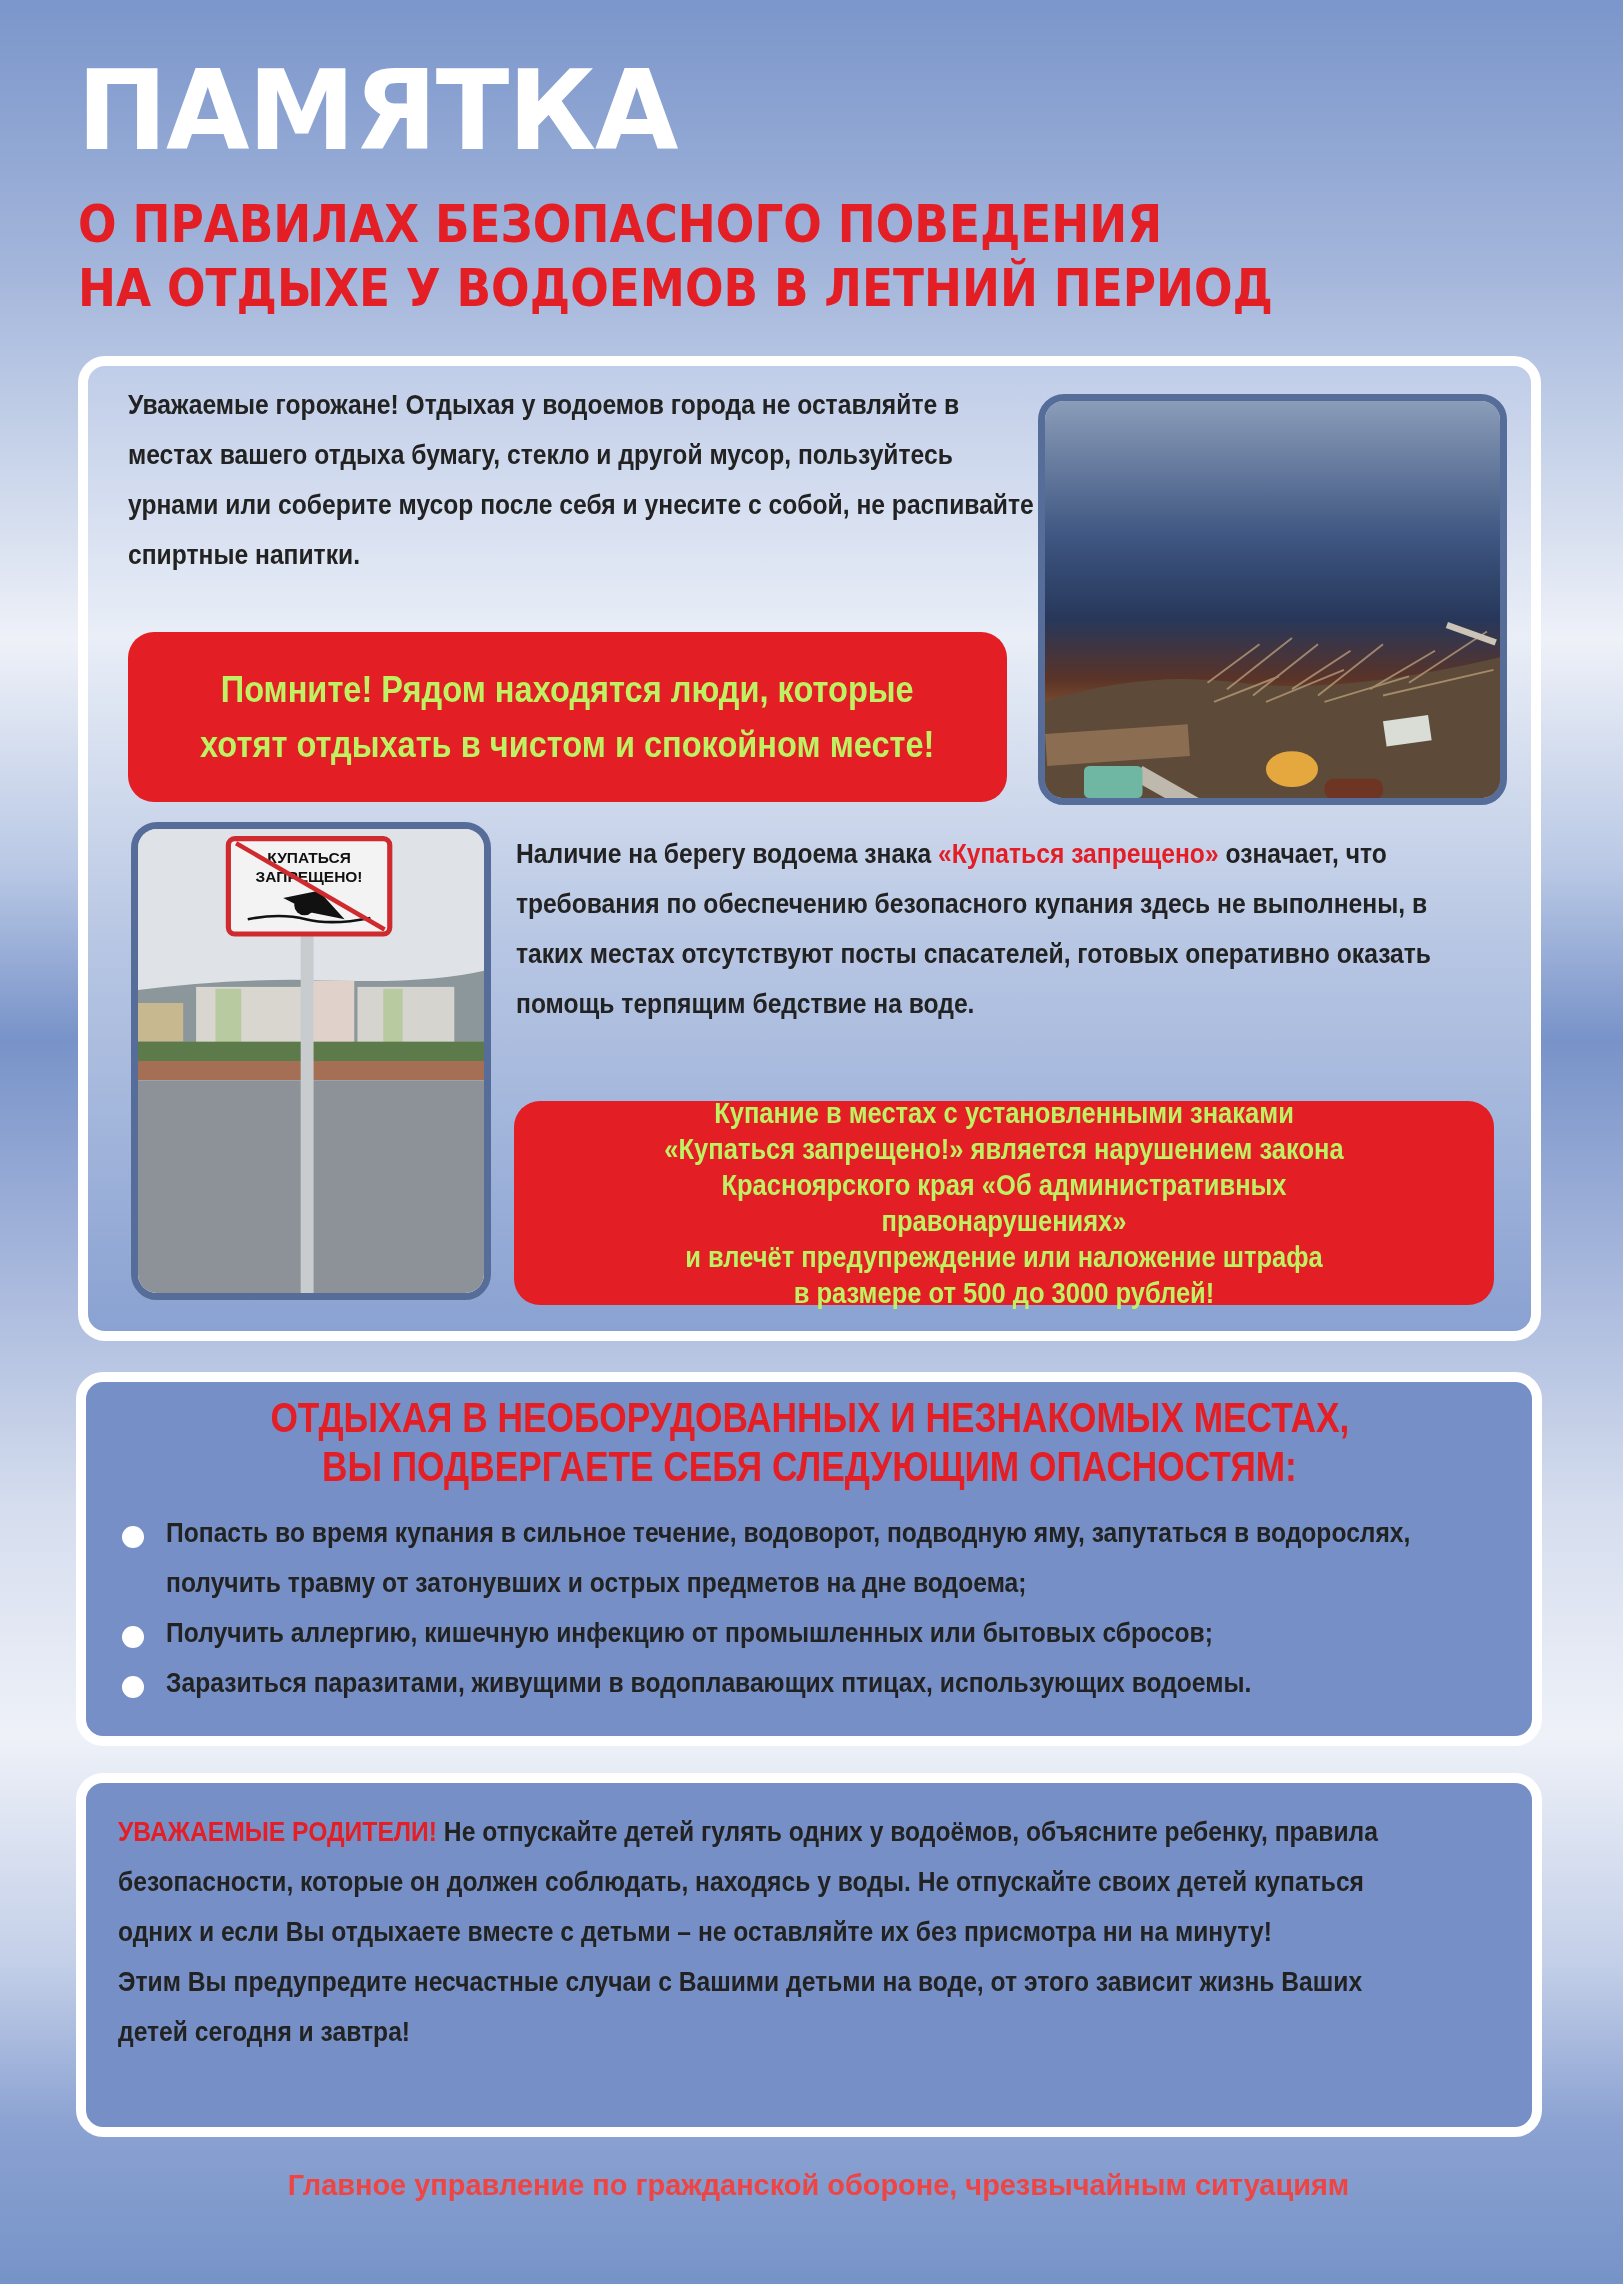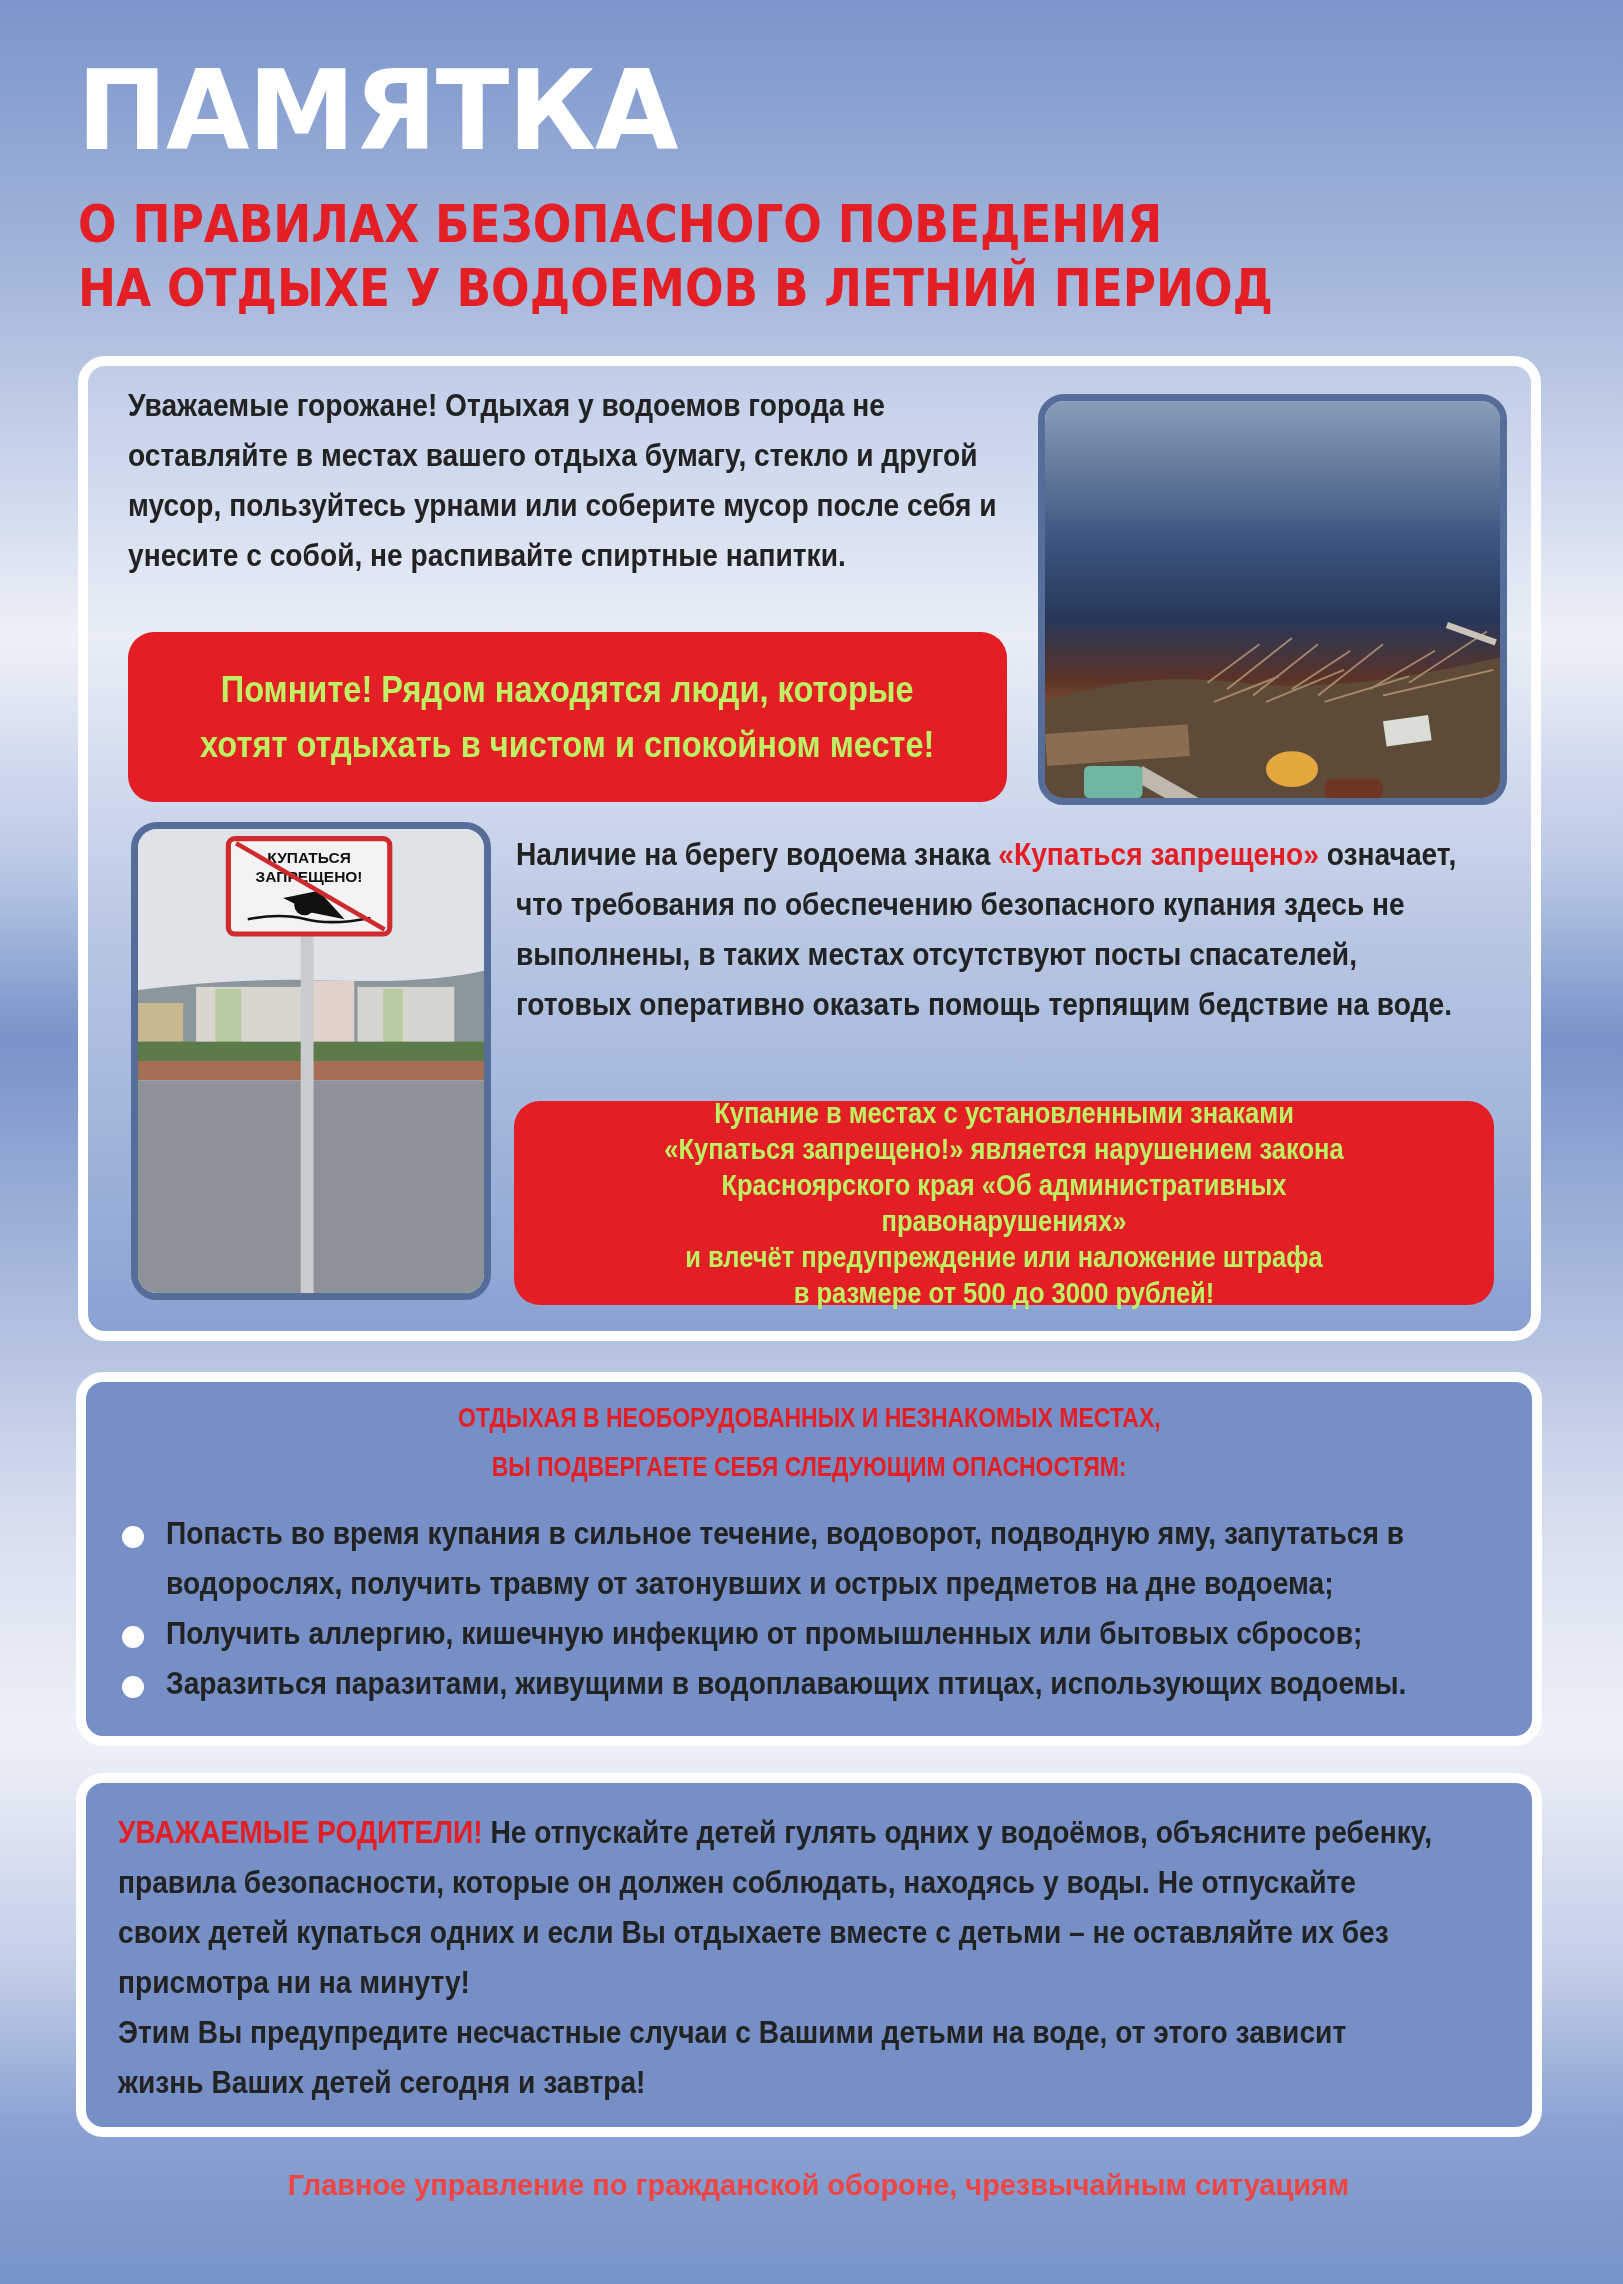--- a/index.html
+++ b/index.html
@@ -39,21 +39,21 @@
       left: 76px; top: 1372px; width: 1466px; height: 374px;
       background: #7690c7;
     }
     .panel-3 {
       left: 76px; top: 1773px; width: 1466px; height: 364px;
       background: #7690c7;
     }
 
     .body-text {
       font-family: "Liberation Sans", sans-serif; font-weight: bold;
-      color: #222222; font-size: 32px; line-height: 50px;
+      color: #222222; font-size: 28px; line-height: 50px;
     }
     .cond { transform: scaleX(0.88); transform-origin: left top; }
 
     .intro-text { left: 128px; top: 380px; width: 912px; }
 
     .red-box {
       background: #e31e24; border-radius: 26px; color: #bef264;
       font-family: "Liberation Sans", sans-serif; font-weight: bold;
       text-align: center; display: flex; align-items: center; justify-content: center;
       box-sizing: border-box;
@@ -68,21 +68,21 @@
     .photo-trash { left: 1038px; top: 394px; width: 469px; height: 411px; }
     .photo-sign { left: 131px; top: 822px; width: 360px; height: 478px; }
     .photo svg { display: block; width: 100%; height: 100%; }
 
     .sign-text { left: 516px; top: 829px; width: 963px; }
     .hl-red { color: #e31e24; }
 
     .danger-title {
       left: 90px; top: 1393px; width: 1439px; text-align: center;
       font-family: "Liberation Sans", sans-serif; font-weight: bold;
-      color: #e31e24; font-size: 28px; line-height: 49px;
+      color: #e31e24; font-size: 43px; line-height: 49px;
     }
     .danger-title .inner { display: inline-block; transform: scaleX(0.82); }
     .danger-list { left: 122px; top: 1508px; width: 1413px; margin: 0; padding: 0; list-style: none; }
     .danger-list li { position: relative; padding-left: 44px; }
     .bullet-icon {
       position: absolute; left: 0; top: 18px; width: 22px; height: 22px;
       border-radius: 50%; background: #ffffff;
     }
 
     .parents-text { left: 118px; top: 1807px; width: 1413px; }

